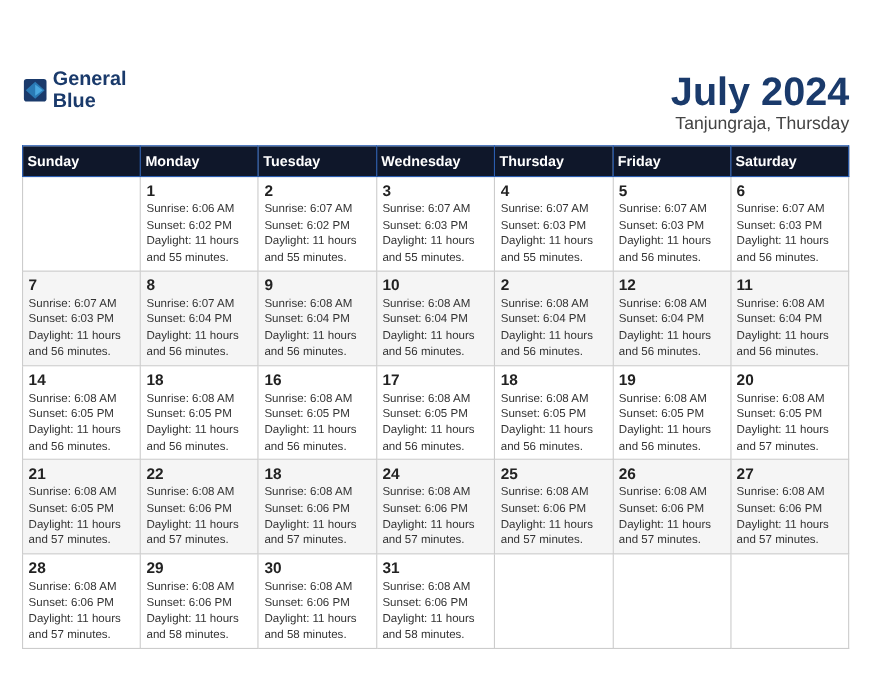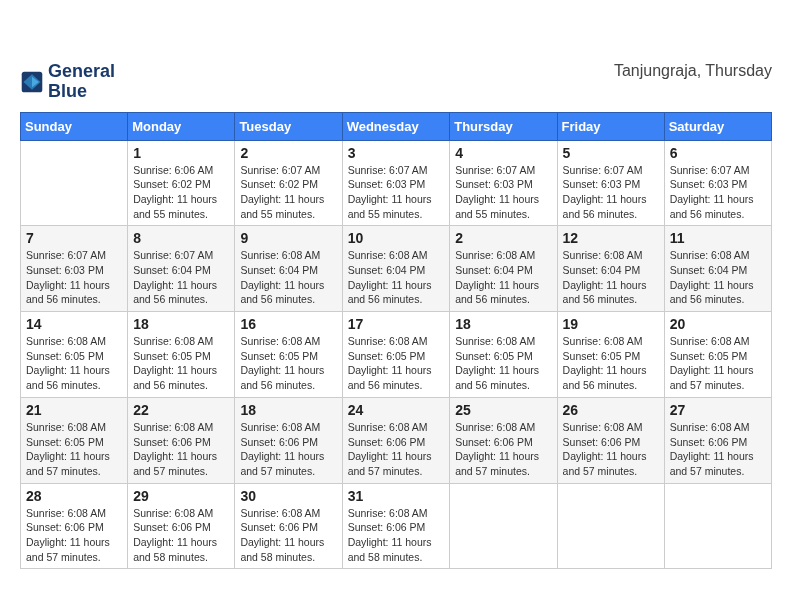--- a/index.html
+++ b/index.html
@@ -46,21 +46,21 @@
     .location {
       font-size: 16px;
       color: #444;
     }
     table {
       width: 100%;
       border-collapse: collapse;
       font-size: 11px;
     }
     thead tr th {
-      background: #3b82f6;
+      background: #0f172a;
       color: #fff;
       padding: 6px 4px;
       text-align: left;
       font-size: 13px;
       font-weight: bold;
       border: 1px solid #2a5db0;
     }
     tbody tr td {
       border: 1px solid #ccc;
       padding: 4px 5px;
@@ -99,20 +99,21 @@
       <rect x="2" y="2" width="24" height="24" rx="3" fill="#1a3a6b"></rect>
       <polygon points="14,5 24,14 14,23 4,14" fill="#2a7ab5"></polygon>
       <polygon points="14,8 22,14 14,20" fill="#4aa8e0"></polygon>
     </svg>
     <div class="logo-text">
       <span>General</span>
       <span>Blue</span>
     </div>
   </div>
   <div class="title-block">
+    <div class="month-year">July 2024</div>
     <div class="location">Tanjungraja, Thursday</div>
   </div>
 </div>
 
 <table>
   <thead>
     <tr id="weekday-header">
     <th>Sunday</th>
         <th>Monday</th>
         <th>Tuesday</th>

